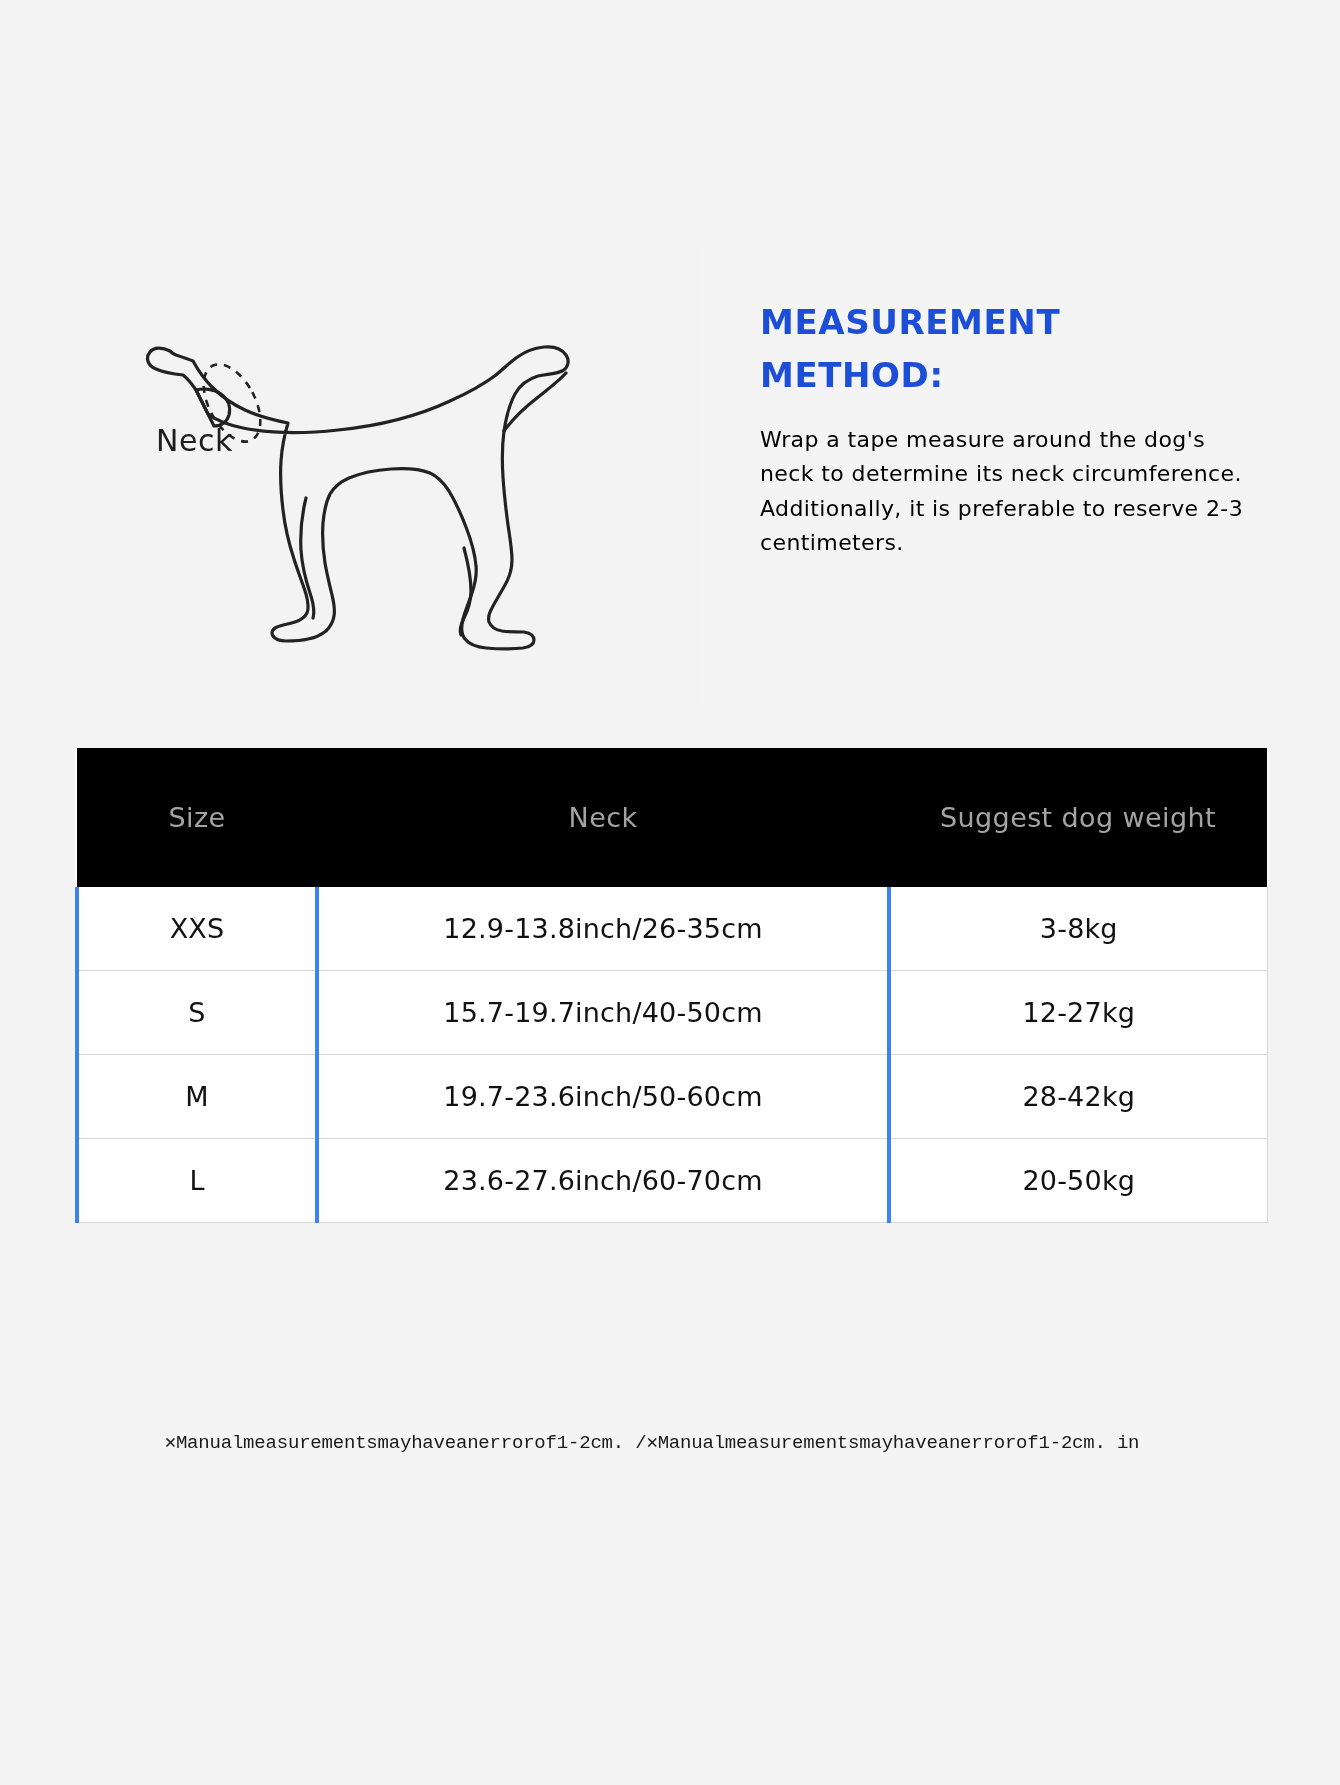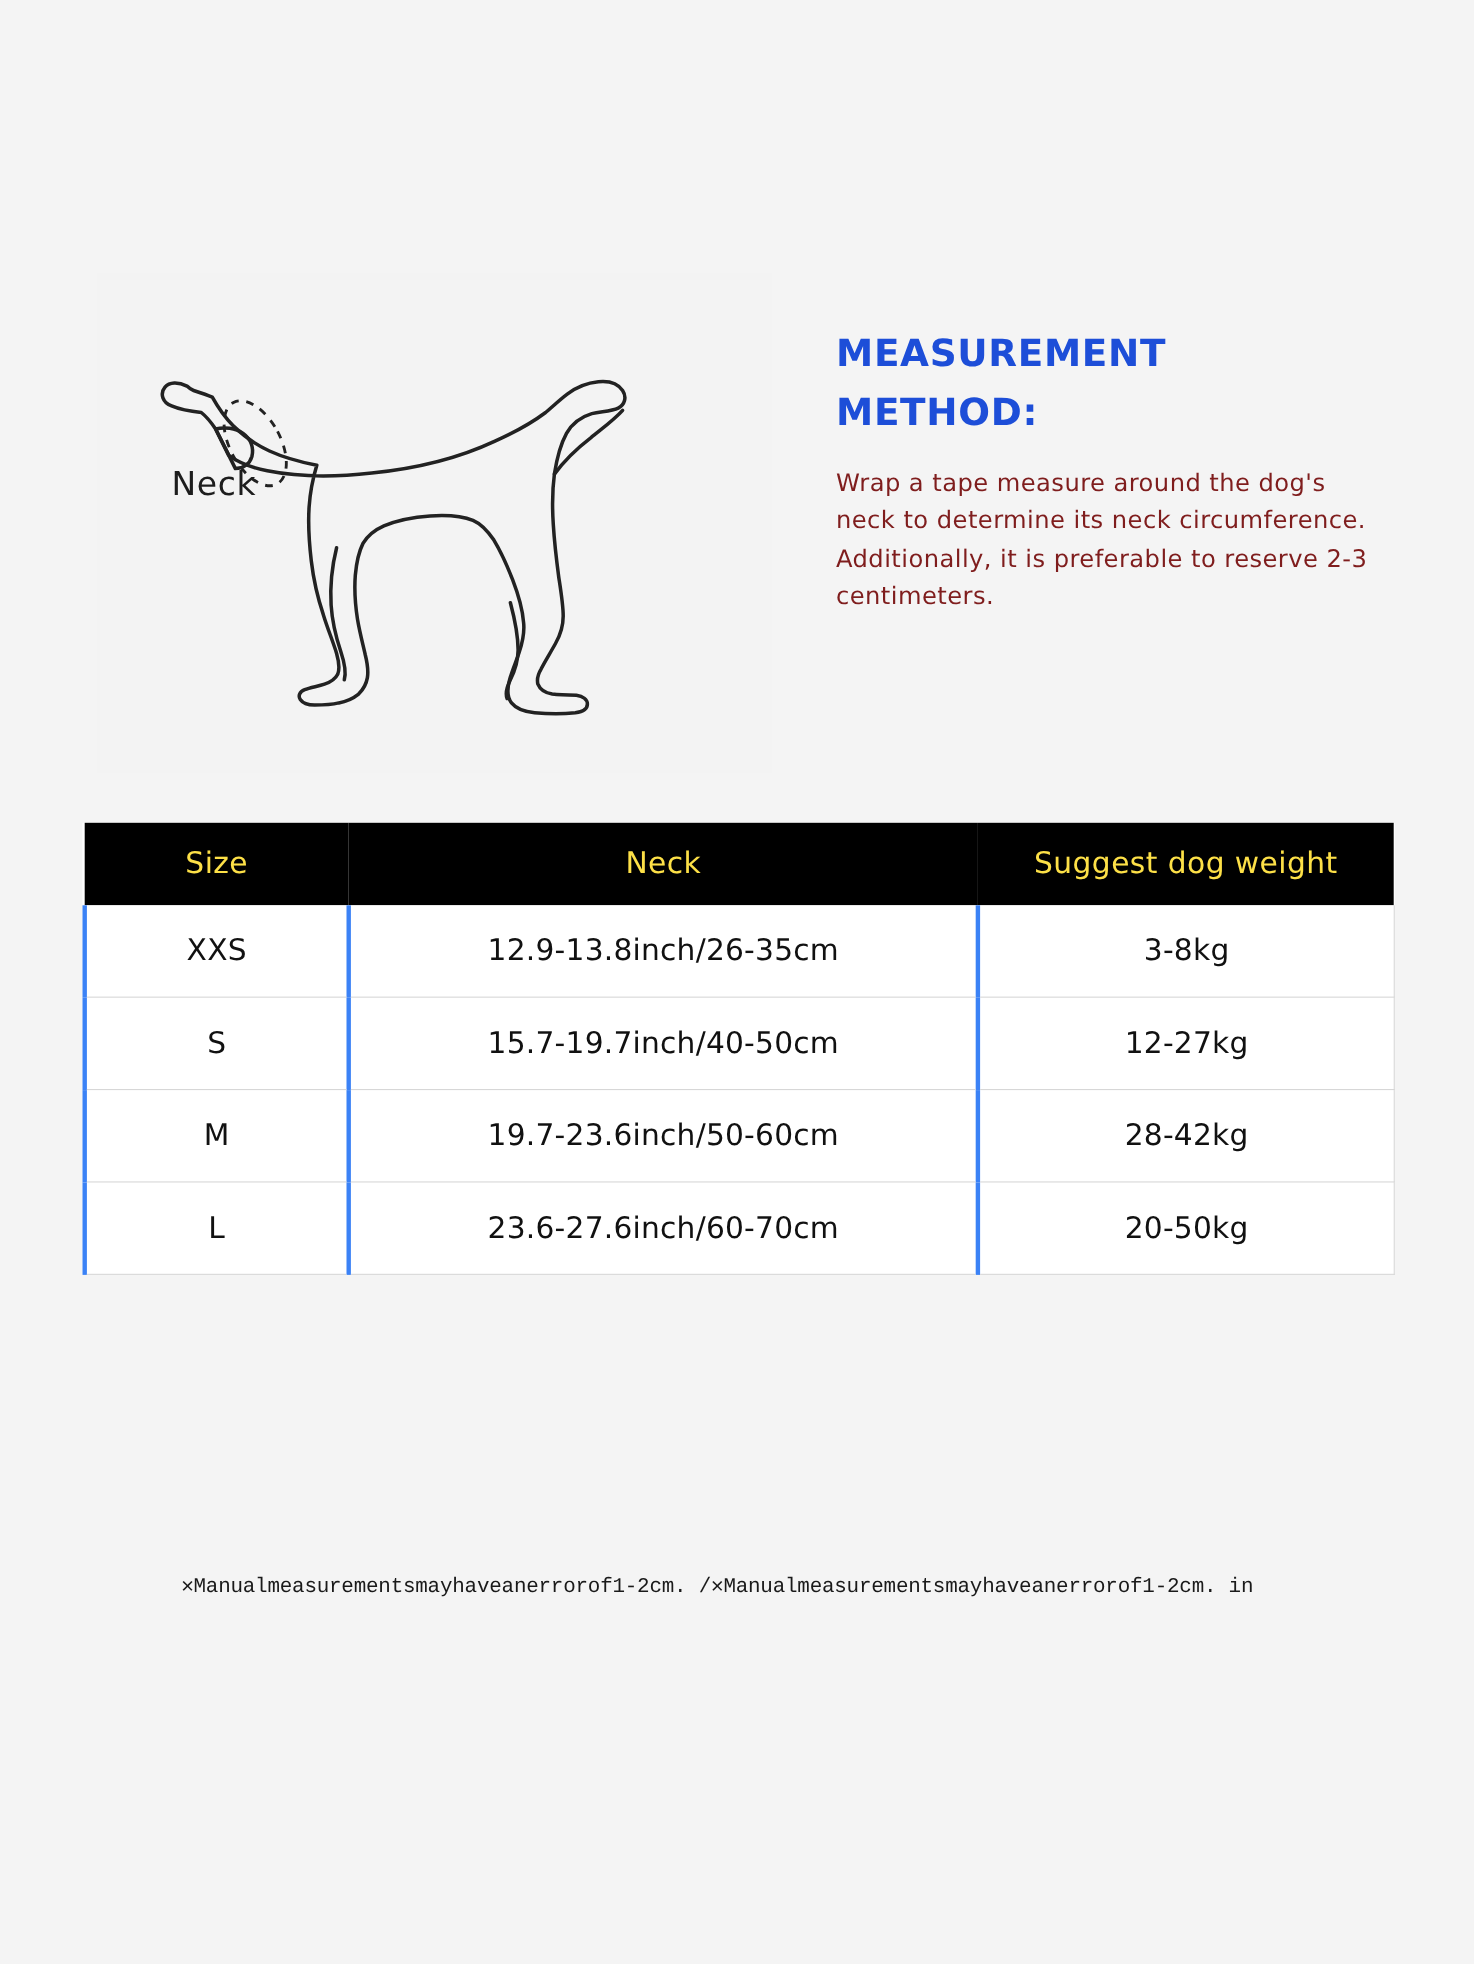--- a/index.html
+++ b/index.html
@@ -62,43 +62,43 @@
     font-size: 34px;
     font-weight: bold;
     color: #1d4ed8;
     line-height: 1.55;
     letter-spacing: 0.6px;
     font-family: "DejaVu Sans", sans-serif;
   }
   .method-body {
     margin-top: 22px;
     font-size: 22px;
-    color: #7f1d1d;
+    color: #000000;
     line-height: 1.55;
     letter-spacing: 0.4px;
     font-family: "DejaVu Sans", sans-serif;
     white-space: pre-line;
   }
 
   
   .size-table {
     position: absolute;
     left: 75px;
     top: 748px;
     width: 1154px;
     border-collapse: collapse;
     table-layout: fixed;
     background: #fff;
   }
   .size-table thead th {
     background: #000;
-    color: #fde047;
+    color: #a3a3a3;
     font-weight: normal;
     font-size: 27px;
-    padding: 20px 6px;
+    padding: 52px 6px;
     text-align: center;
     line-height: 1.3;
     letter-spacing: 0.4px;
     border: none;
   }
   .size-table tbody td {
     font-size: 27px;
     color: #111;
     text-align: center;
     padding: 26px 6px;

